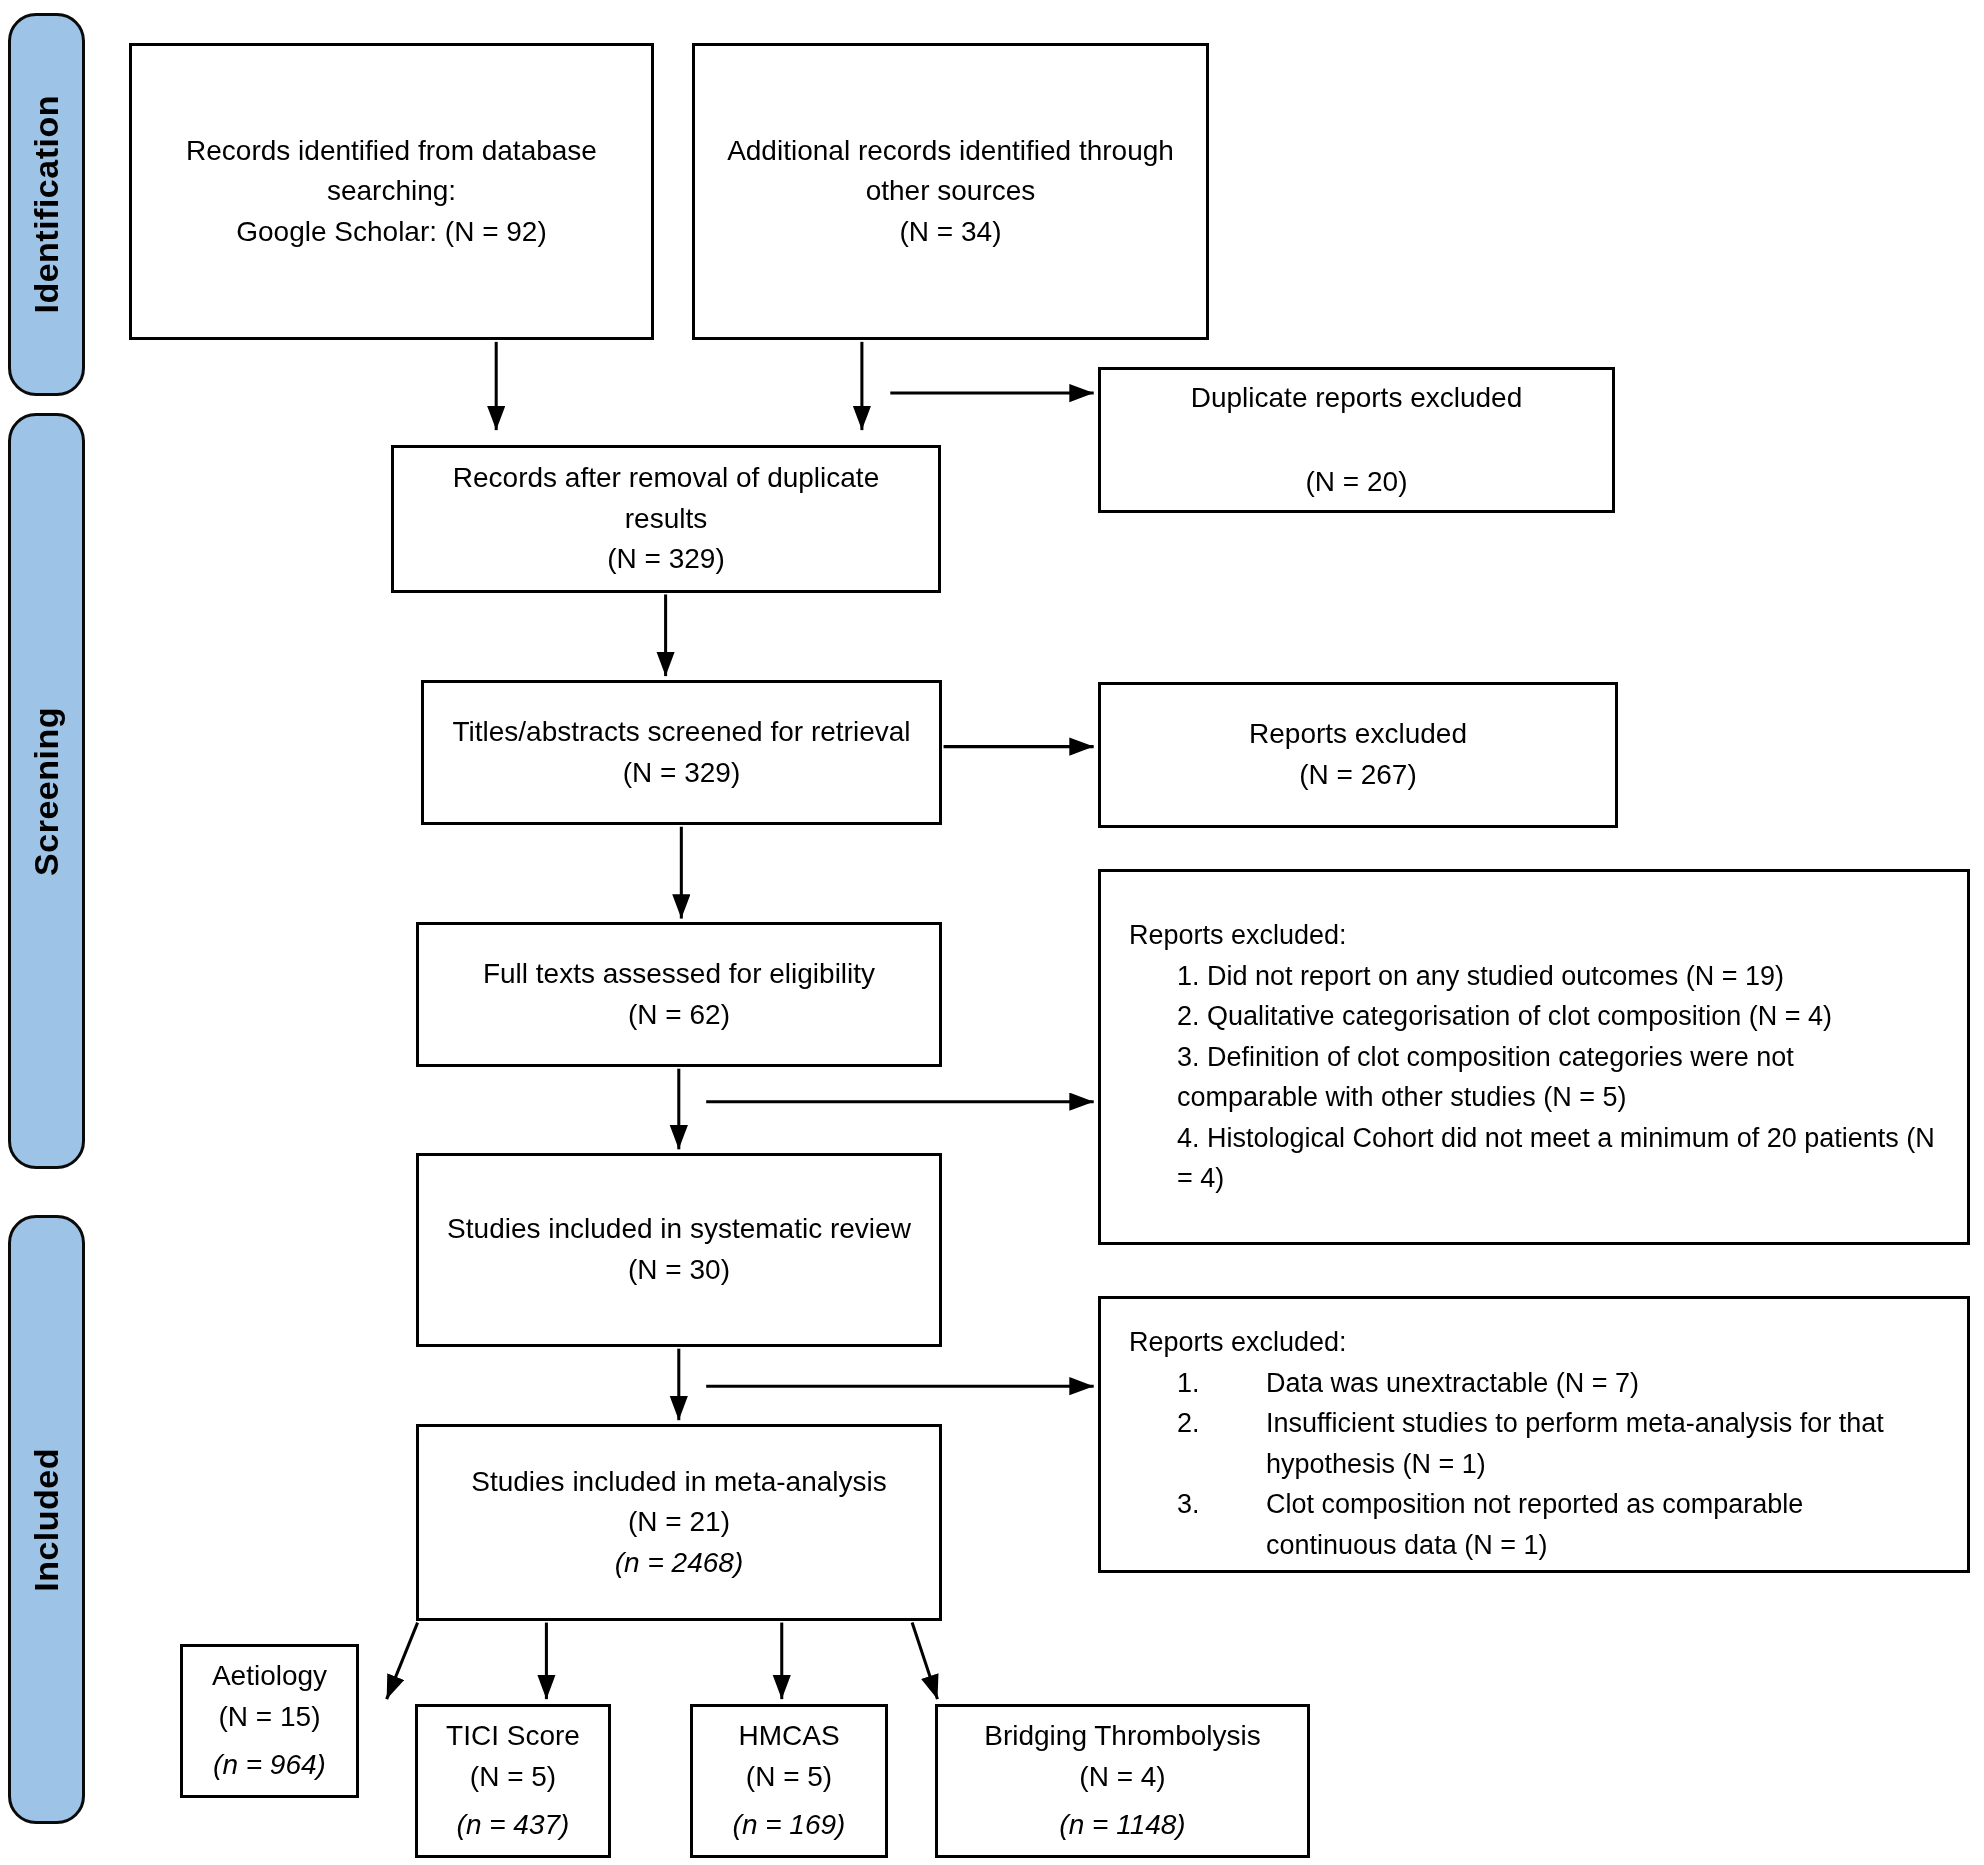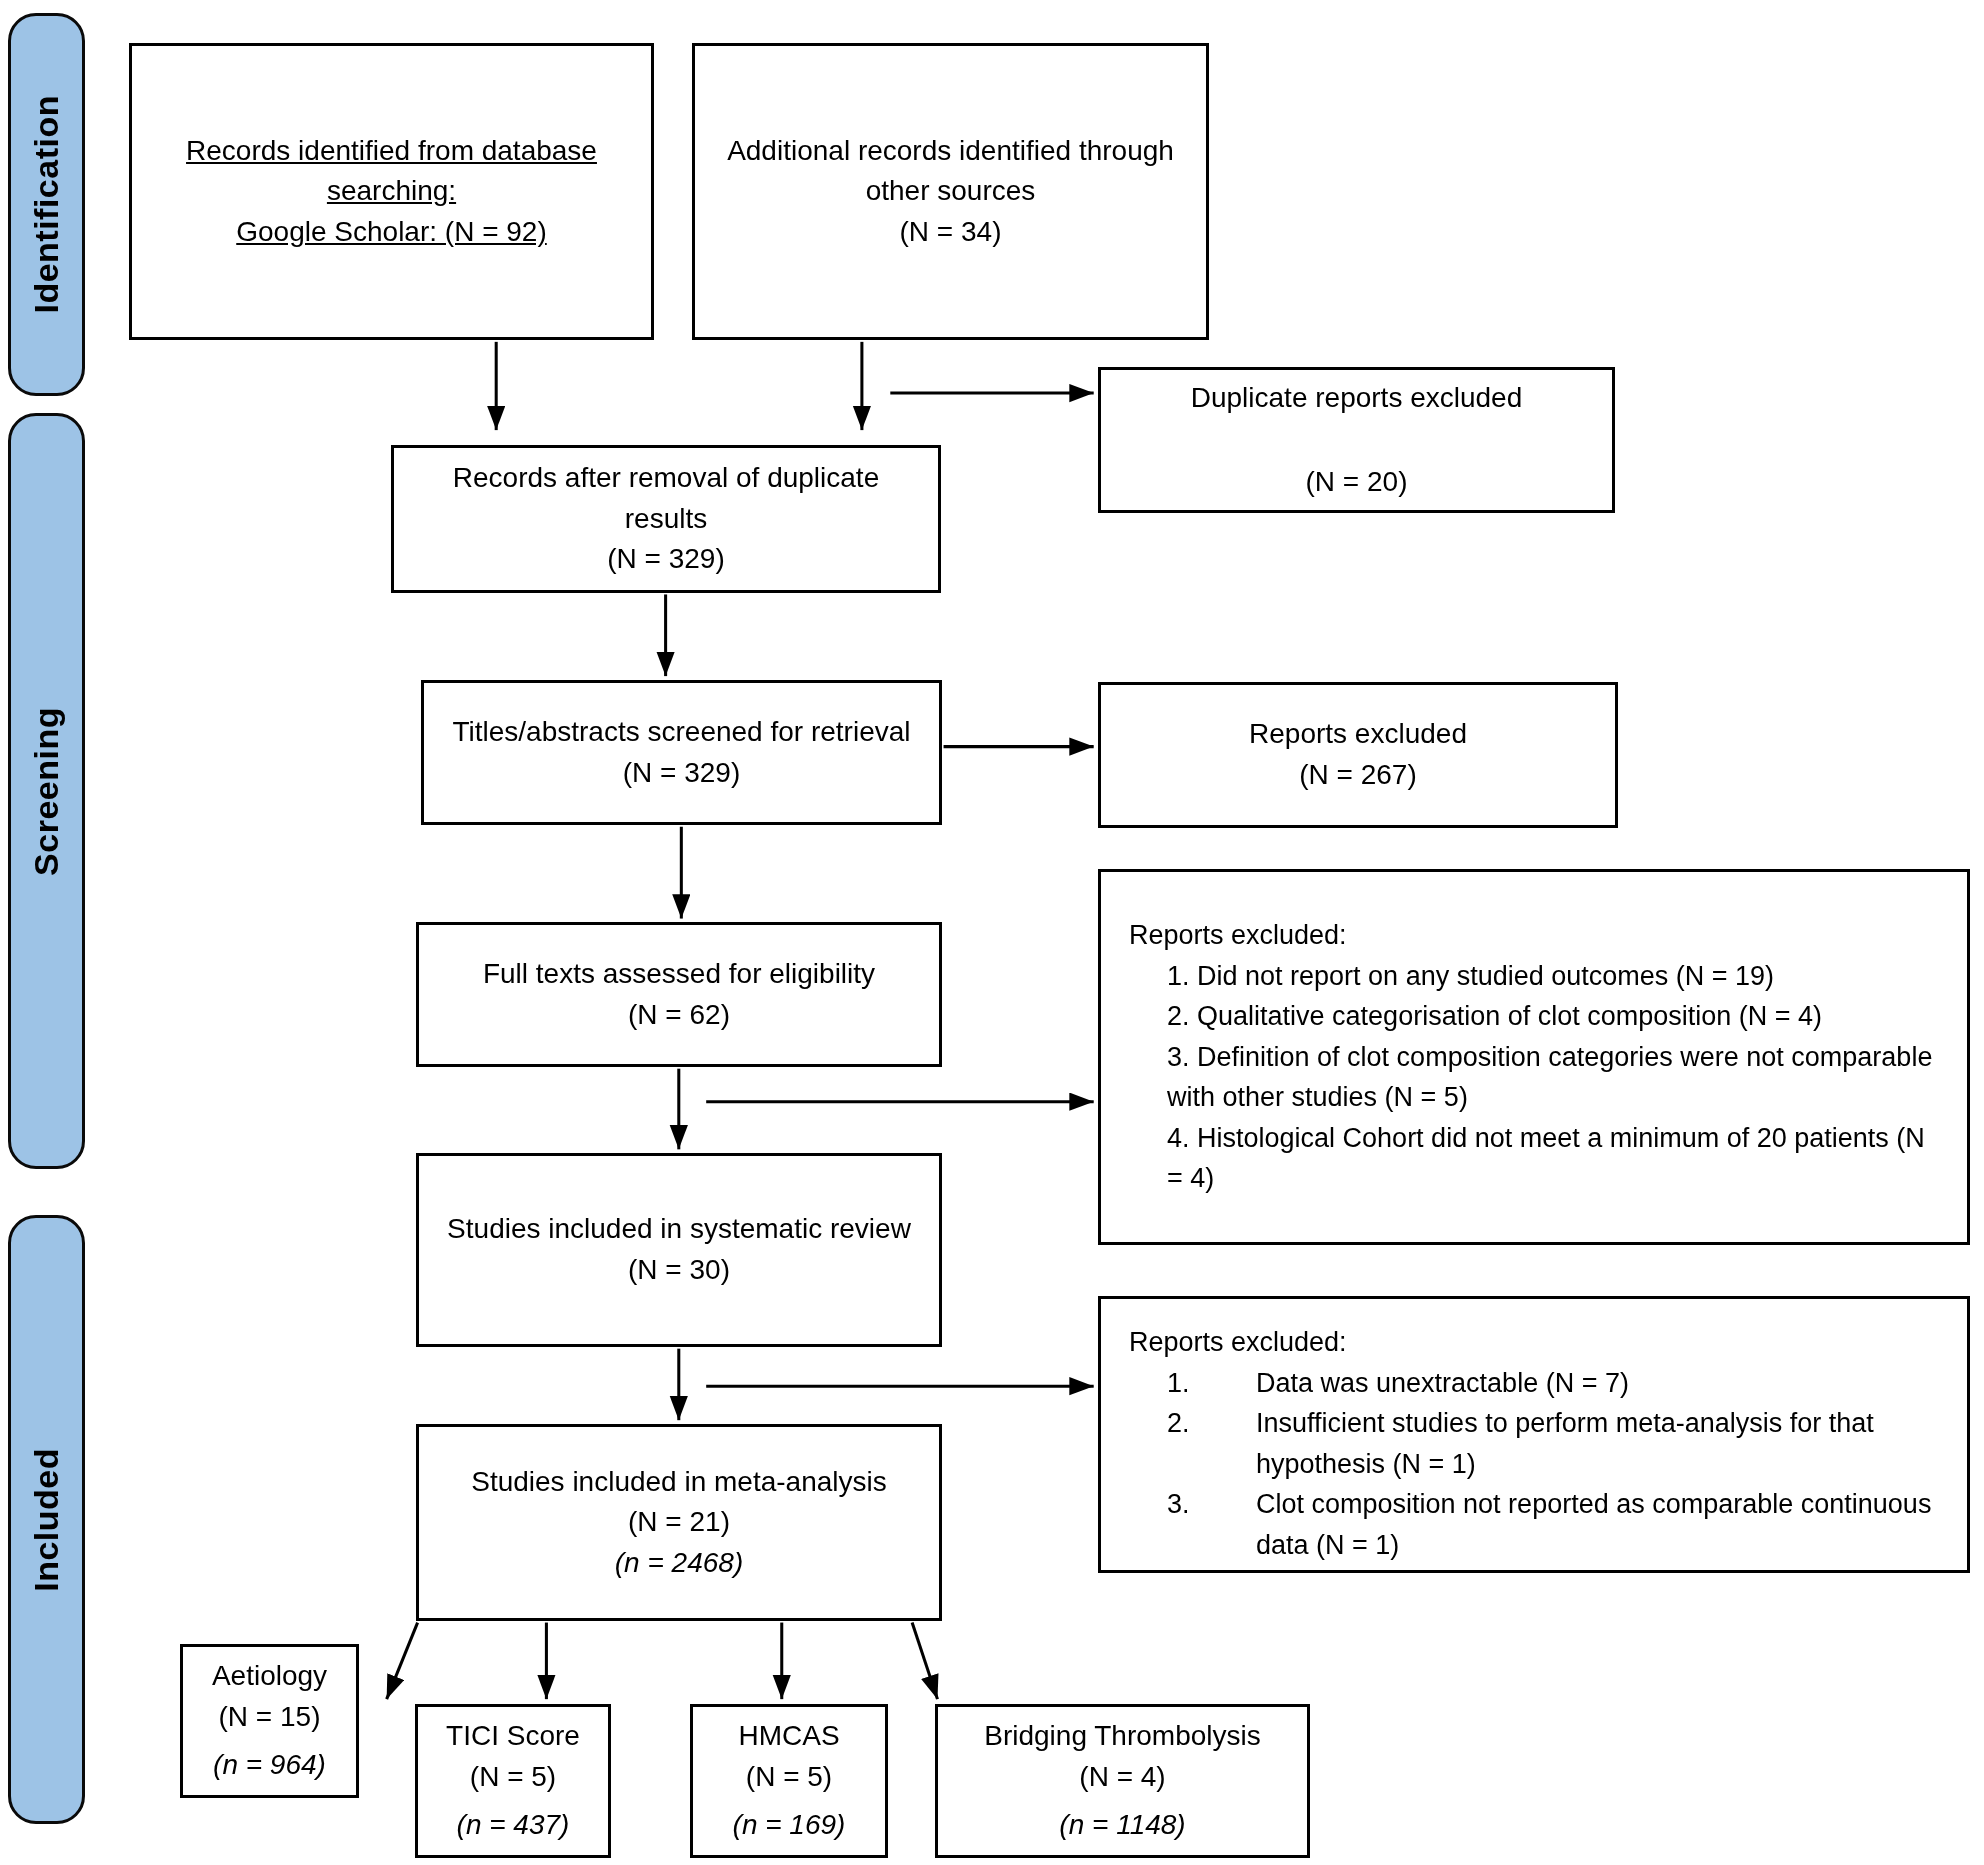--- a/index.html
+++ b/index.html
@@ -56,21 +56,21 @@
   
   .excl {
     align-items: stretch;
     text-align: left;
     justify-content: center;
     padding: 23px 28px;
     font-size: 27px;
     line-height: 1.5;
   }
   .excl .excl-title { width: 100%; }
-  .excl .excl-items { margin-left: 38px; }
+  .excl .excl-items { margin-left: 48px; }
   .jrow { display: flex; }
   .jnum { width: 89px; flex: none; }
   .jtext { flex: 1; }
 
   .italic { font-style: italic; }
   .gap { margin-top: 8px; }
 </style>
 </head>
 <body>
 
@@ -103,21 +103,21 @@
   <div class="stage" style="top: 12.7px; height: 383px; background-color: rgb(157, 195, 230);">
     <div class="stage-label">Identification</div>
   </div>
   <div class="stage" style="top: 413px; height: 756px; background-color: rgb(157, 195, 230);">
     <div class="stage-label">Screening</div>
   </div>
   <div class="stage" style="top: 1215px; height: 609px; background-color: rgb(157, 195, 230);">
     <div class="stage-label">Included</div>
   </div>
 
-  <div class="fbox" style="left:129px; top:43px; width:525px; height:297px;text-decoration:underline;">
+  <div class="fbox" style="left:129px; top:43px; width:525px; height:297px;">
     <div class="line">Records identified from database searching:</div>
     <div class="line">Google Scholar: (N = 92)</div>
   </div>
 
   <div class="fbox" style="left:692px; top:43px; width:517px; height:297px;">
     <div class="line">Additional records identified through other sources</div>
     <div class="line">(N = 34)</div>
   </div>
 
   <div class="fbox" style="left:1098px; top:367px; width:517px; height:146px;gap:43px;">

